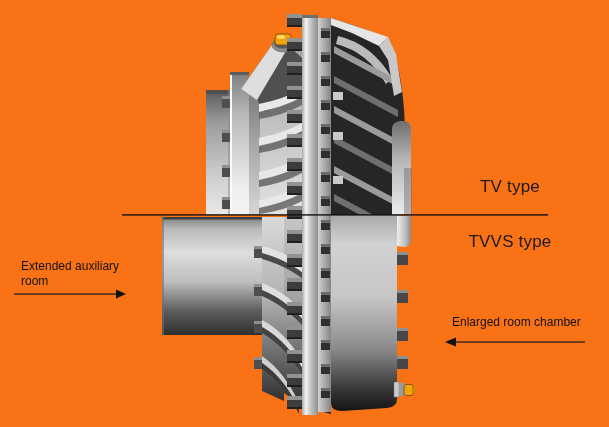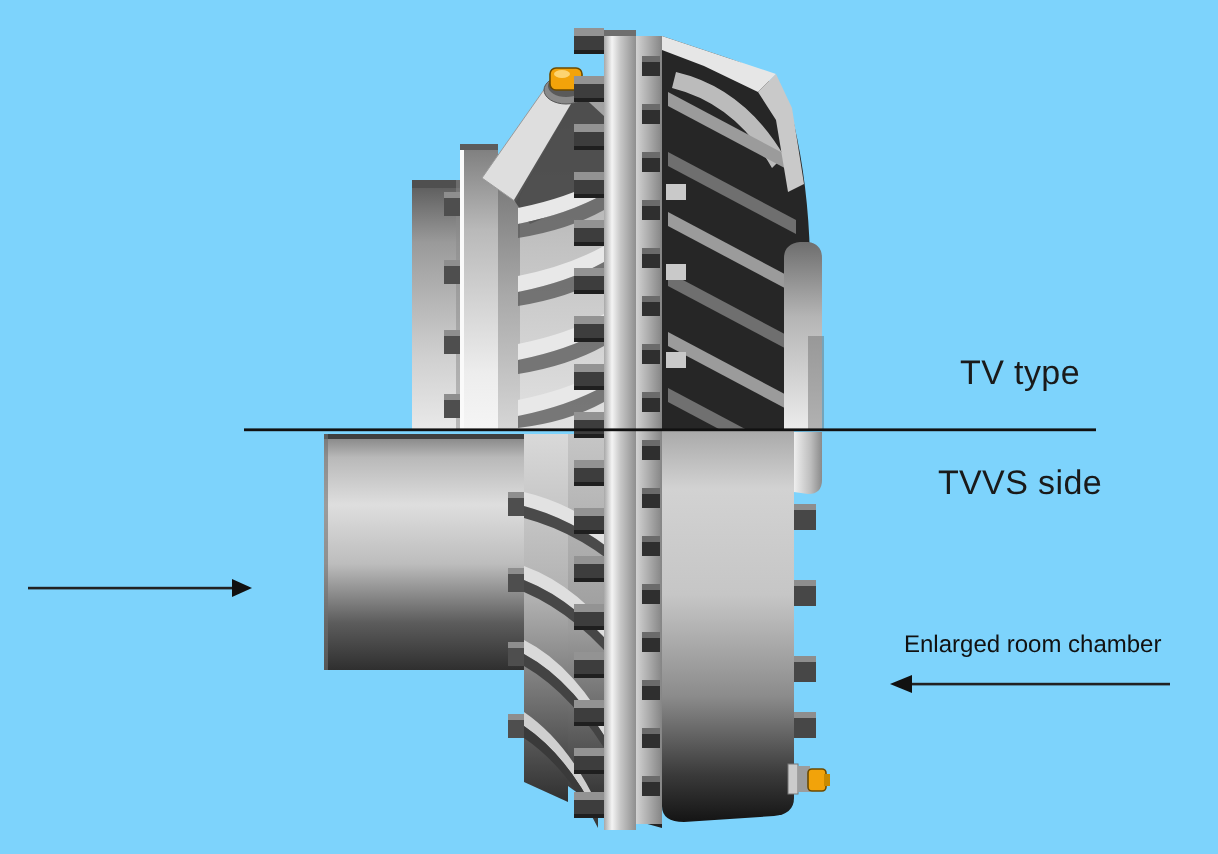--- a/index.html
+++ b/index.html
@@ -1,16 +1,16 @@
 <!DOCTYPE html>
 <html><head>
 <meta charset="utf-8">
 <style>
   html,body{margin:0;padding:0;background:#fff;}
-  #canvas{position:relative;width:609px;height:427px;background:#7dd3fc;overflow:hidden;
+  #canvas{position:relative;width:609px;height:427px;background:#f97316;overflow:hidden;
           font-family:"Liberation Sans",sans-serif;}
   #canvas svg{position:absolute;left:0;top:0;}
   .type-label{position:absolute;left:440px;width:140px;text-align:center;
               font-size:17px;color:#1a1a1a;letter-spacing:.2px;}
   .tv-pos{top:177px;}
   .tvvs-pos{top:232px;}
   .note{position:absolute;font-size:12px;color:#111;line-height:1.22;}
   .note-left{left:21px;top:259px;width:110px;}
   .note-right{left:452px;top:315px;width:140px;white-space:nowrap;}
 </style>
@@ -270,16 +270,17 @@
     <rect x="14" y="293.4" width="105" height="1.3" fill="#222"></rect>
     <polygon points="116,289.5 126,294 116,298.5" fill="#111"></polygon>
   </g>
   <g>
     <rect x="453" y="341.4" width="132" height="1.3" fill="#222"></rect>
     <polygon points="456,337.5 445,342 456,346.5" fill="#111"></polygon>
   </g>
 </svg>
 
 <div class="type-label tv-pos">TV type</div>
-<div class="type-label tvvs-pos">TVVS side</div>
+<div class="type-label tvvs-pos">TVVS type</div>
+<div class="note note-left">Extended auxiliary room</div>
 <div class="note note-right">Enlarged room chamber</div>
 
 </div>
 
 </body></html>

